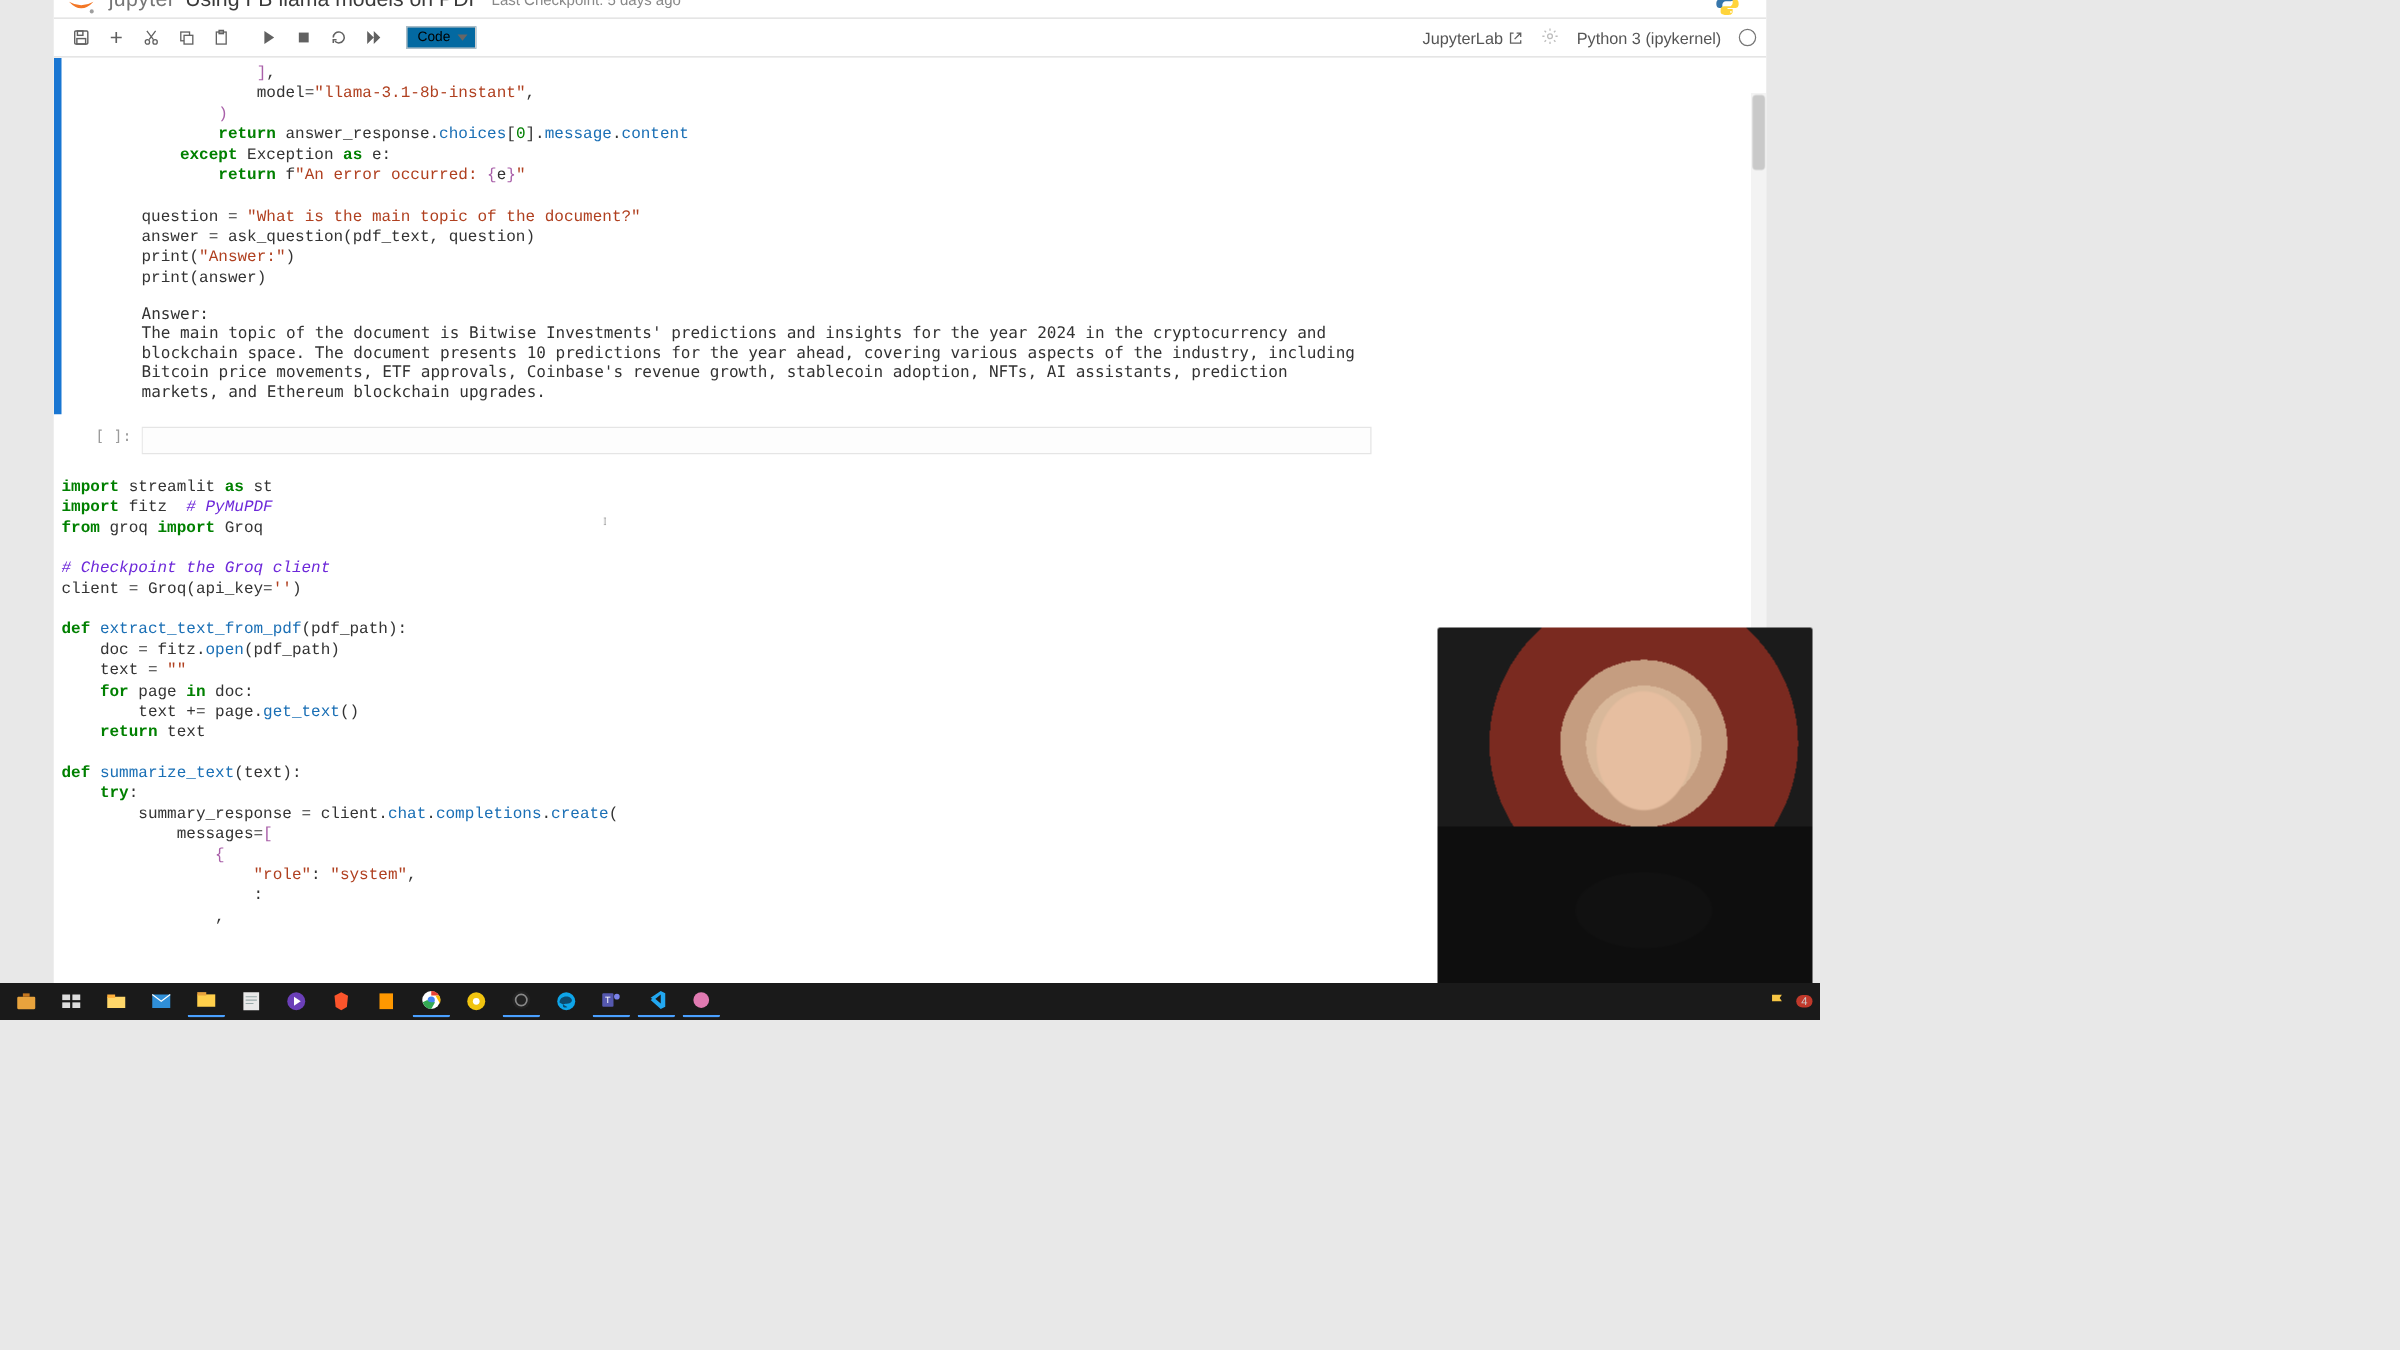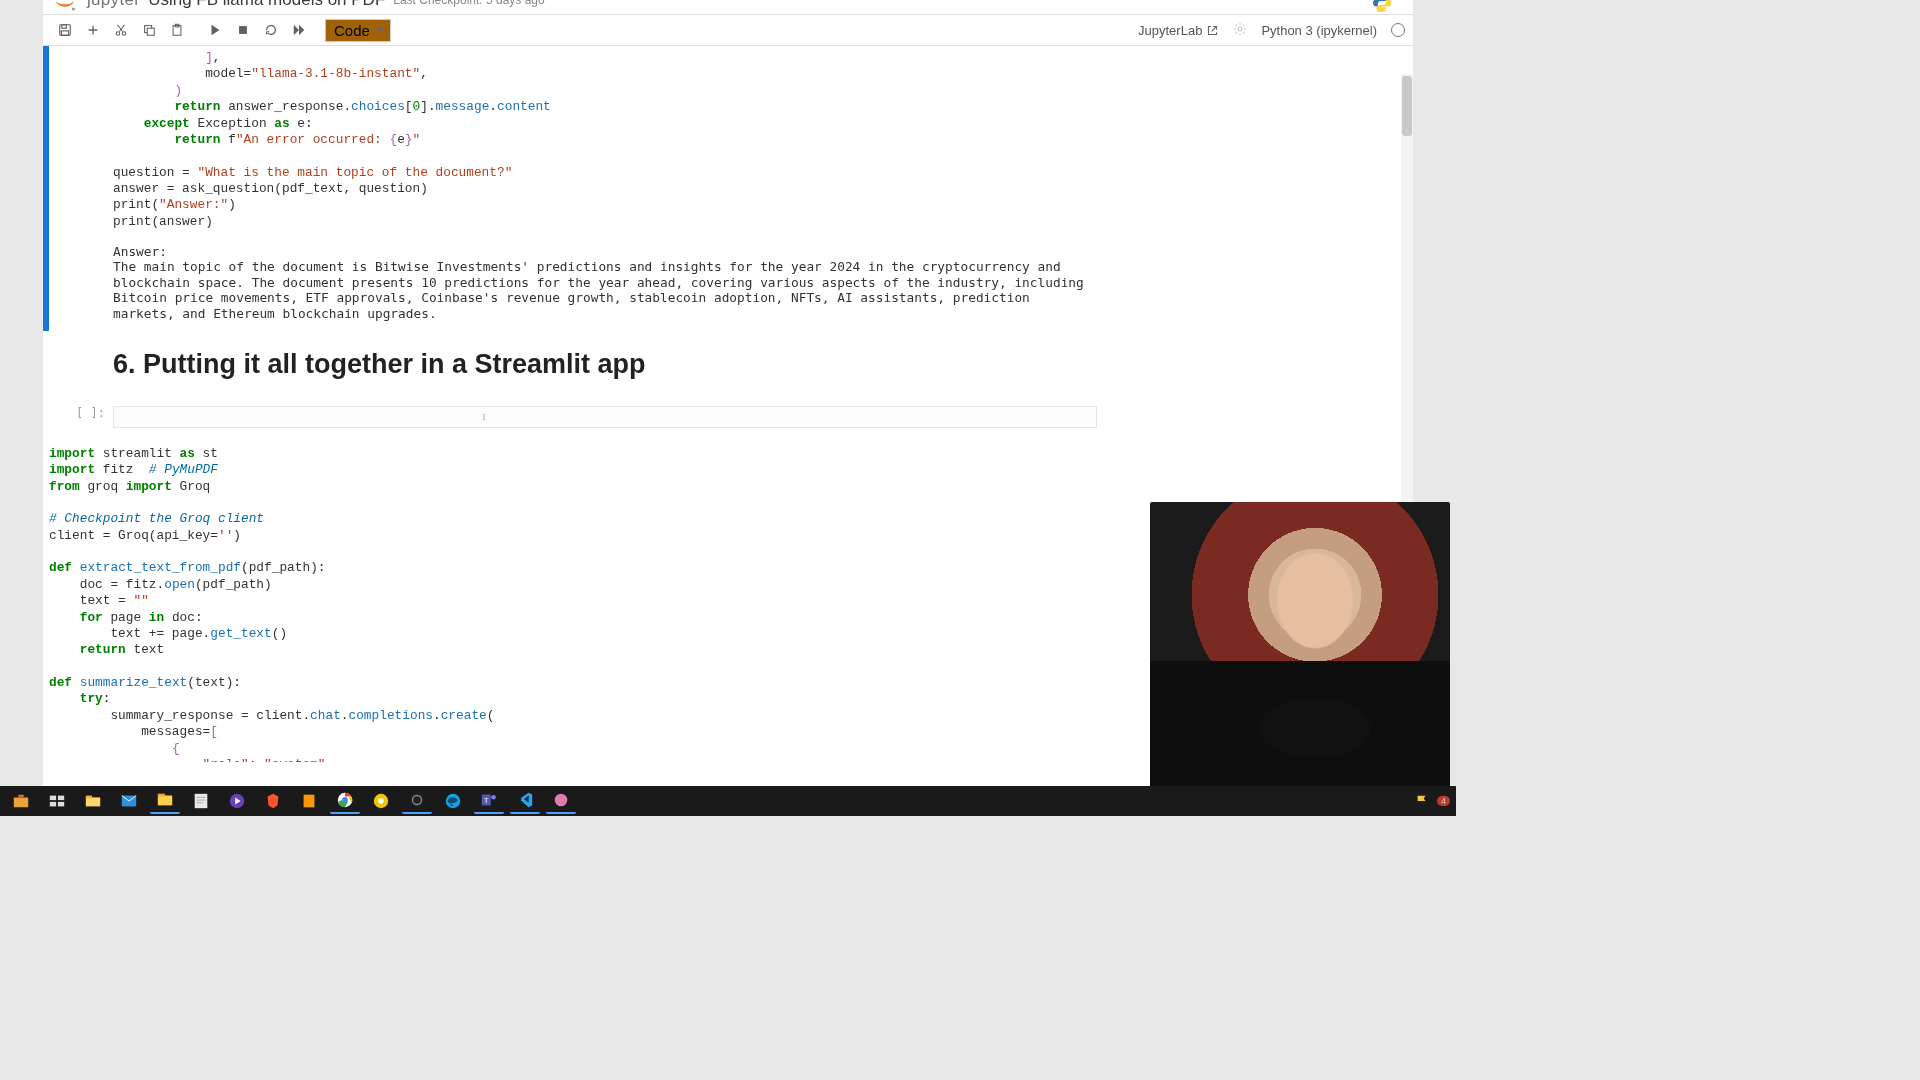--- a/index.html
+++ b/index.html
@@ -81,23 +81,23 @@
   width: 28px; height: 26px;
   display: flex; align-items: center; justify-content: center;
   cursor: pointer;
   color: #555;
 }
 .tb-btn svg { width: 14px; height: 14px; }
 .tb-sep { width: 10px; }
 .cell-type-select {
   margin-left: 12px;
   border: 1px solid #ccc;
-  font-size: 15px;
+  font-size: 11px;
   padding: 2px 20px 2px 8px;
-  background: #a16207;
+  background: #0369a1;
   position: relative;
 }
 .cell-type-wrap { position: relative; display: inline-block; }
 .cell-type-wrap::after {
   content: "";
   position: absolute;
   right: 7px; top: 50%;
   width: 0; height: 0;
   border-left: 4px solid transparent;
   border-right: 4px solid transparent;
@@ -183,21 +183,21 @@
   position: absolute;
   left: 440px; top: 408px;
   width: 2px; height: 18px;
   pointer-events: none;
 }
 
 .tok-kw { color: #008000; font-weight: 600; }
 .tok-str { color: #b04020; }
 .tok-fn { color: #1a6fb5; }
 .tok-num { color: #008000; }
-.tok-cmt { color: #0369a1; font-style: italic; text-align: right; }
+.tok-cmt { color: #6d28d9; font-style: italic; text-align: right; }
 .tok-op { color: #a960a9; }
 .tok-attr { color: #1a6fb5; }
 
 .taskbar {
   position: absolute;
   left: 0; right: 0; bottom: 0;
   height: 30px;
   background: #1a1a1a;
   display: flex;
   align-items: center;
@@ -362,27 +362,20 @@
 
       <div class="cell selected">
         <div class="cell-gutter"></div>
         <div class="prompt-col"></div>
         <div class="cell-body">
           <div class="output-block">Answer:
 The main topic of the document is Bitwise Investments' predictions and insights for the year 2024 in the cryptocurrency and blockchain space. The document presents 10 predictions for the year ahead, covering various aspects of the industry, including Bitcoin price movements, ETF approvals, Coinbase's revenue growth, stablecoin adoption, NFTs, AI assistants, prediction markets, and Ethereum blockchain upgrades.</div>
         </div>
       </div>
 
-      <div class="cell">
-        <div class="cell-gutter"></div>
-        <div class="prompt-col"></div>
-        <div class="cell-body">
-          <div class="md-heading">6. Putting it all together in a Streamlit app</div>
-        </div>
-      </div>
 
       <div class="cell" style="margin:6px 0;">
         <div class="cell-gutter"></div>
         <div class="prompt-col" style="color:#9b9b9b;">[ ]:</div>
         <div class="cell-body">
           <div class="empty-cell-input"></div>
         </div>
       </div>
 
       <div class="cell">

